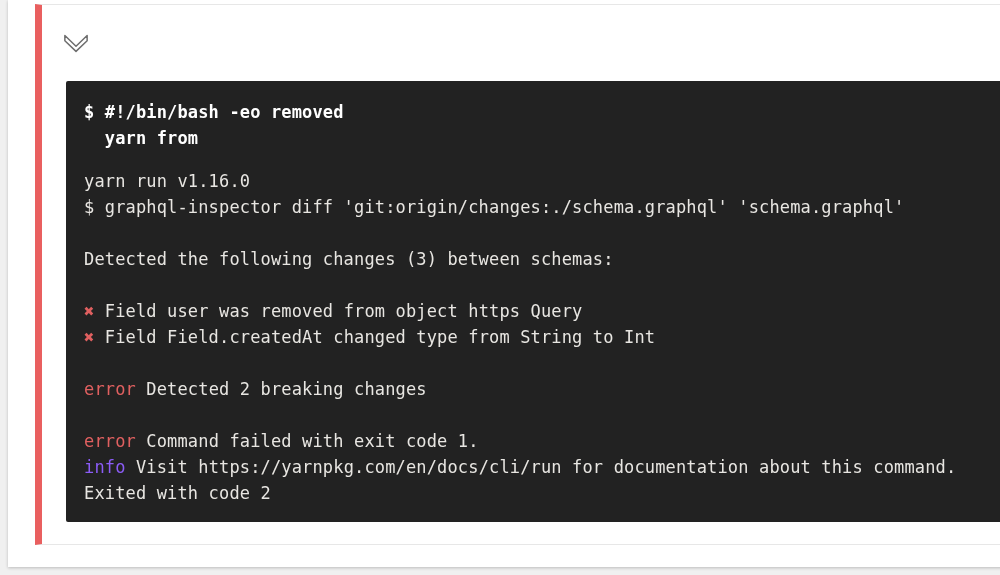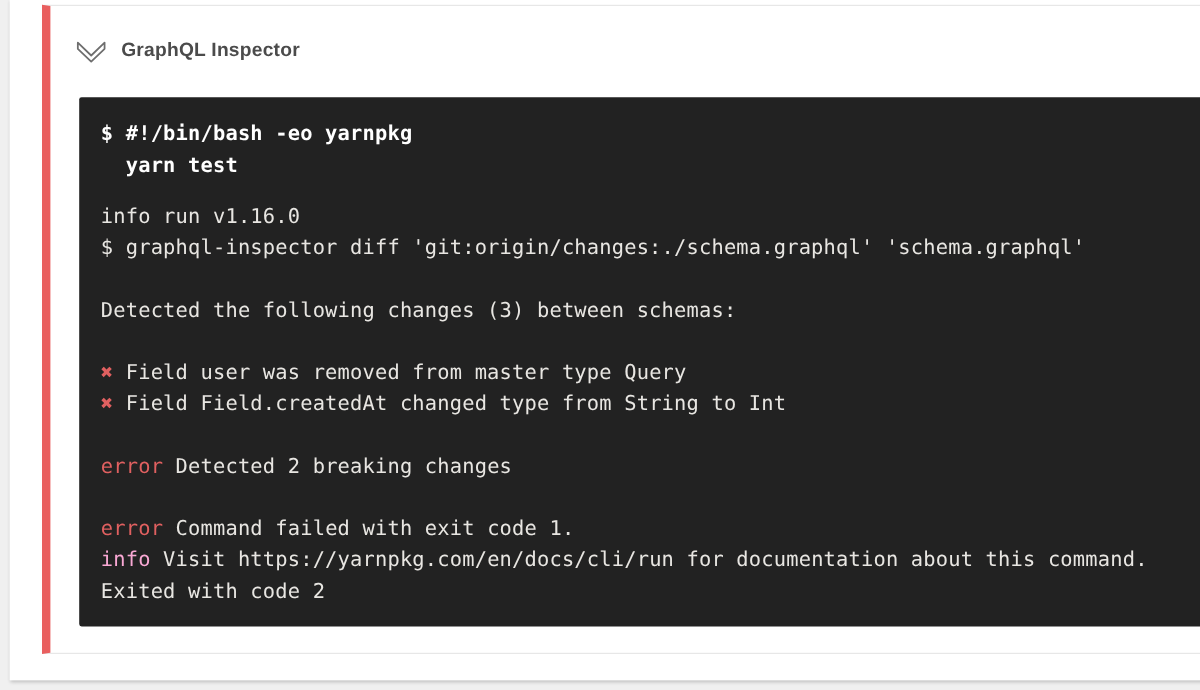--- a/index.html
+++ b/index.html
@@ -64,39 +64,38 @@
 
 <div class="panel">
   <div class="step-card">
 
     <div class="step-header">
       <span class="chev">
         <svg width="30" height="26" viewBox="0 0 32 28" aria-hidden="true">
           <path d="M4 6 L16 17.5 L28 6 L28 11.5 L16 23 L4 11.5 Z" fill="none" stroke="#6e6e6e" stroke-width="1.6" stroke-linejoin="round" stroke-linecap="round"></path>
         </svg>
       </span>
-      <span class="step-title">GraphQL Inspector</span>
     </div>
 
     <div class="terminal">
       <div class="cmd-block" id="cmd-block">
-          <div class="line"><span>$ #!/bin/bash -eo yarnpkg</span></div>
-          <div class="line"><span>  yarn test</span></div>
+          <div class="line"><span>$ #!/bin/bash -eo removed</span></div>
+          <div class="line"><span>  yarn from</span></div>
         </div>
       <div id="out-block">
-          <div class="line"><span>info run v1.16.0</span></div>
+          <div class="line"><span>yarn run v1.16.0</span></div>
           <div class="line"><span>$ graphql-inspector diff 'git:origin/changes:./schema.graphql' 'schema.graphql'</span></div>
           <div class="line">&nbsp;</div>
           <div class="line"><span>Detected the following changes (3) between schemas:</span></div>
           <div class="line">&nbsp;</div>
-          <div class="line"><span style="color: rgb(224, 96, 96);">✖</span><span> Field user was removed from master type Query</span></div>
+          <div class="line"><span style="color: rgb(224, 96, 96);">✖</span><span> Field user was removed from object https Query</span></div>
           <div class="line"><span style="color: rgb(224, 96, 96);">✖</span><span> Field Field.createdAt changed type from String to Int</span></div>
           <div class="line">&nbsp;</div>
           <div class="line"><span style="color: rgb(224, 96, 96);">error</span><span> Detected 2 breaking changes</span></div>
           <div class="line">&nbsp;</div>
           <div class="line"><span style="color: rgb(224, 96, 96);">error</span><span> Command failed with exit code 1.</span></div>
-          <div class="line"><span style="color: #f9a8d4;">info</span><span> Visit https://yarnpkg.com/en/docs/cli/run for documentation about this command.</span></div>
+          <div class="line"><span style="color: #8b5cf6;">info</span><span> Visit https://yarnpkg.com/en/docs/cli/run for documentation about this command.</span></div>
           <div class="line"><span>Exited with code 2</span></div>
         </div>
     </div>
 
   </div>
 </div>
 
 </body></html>

